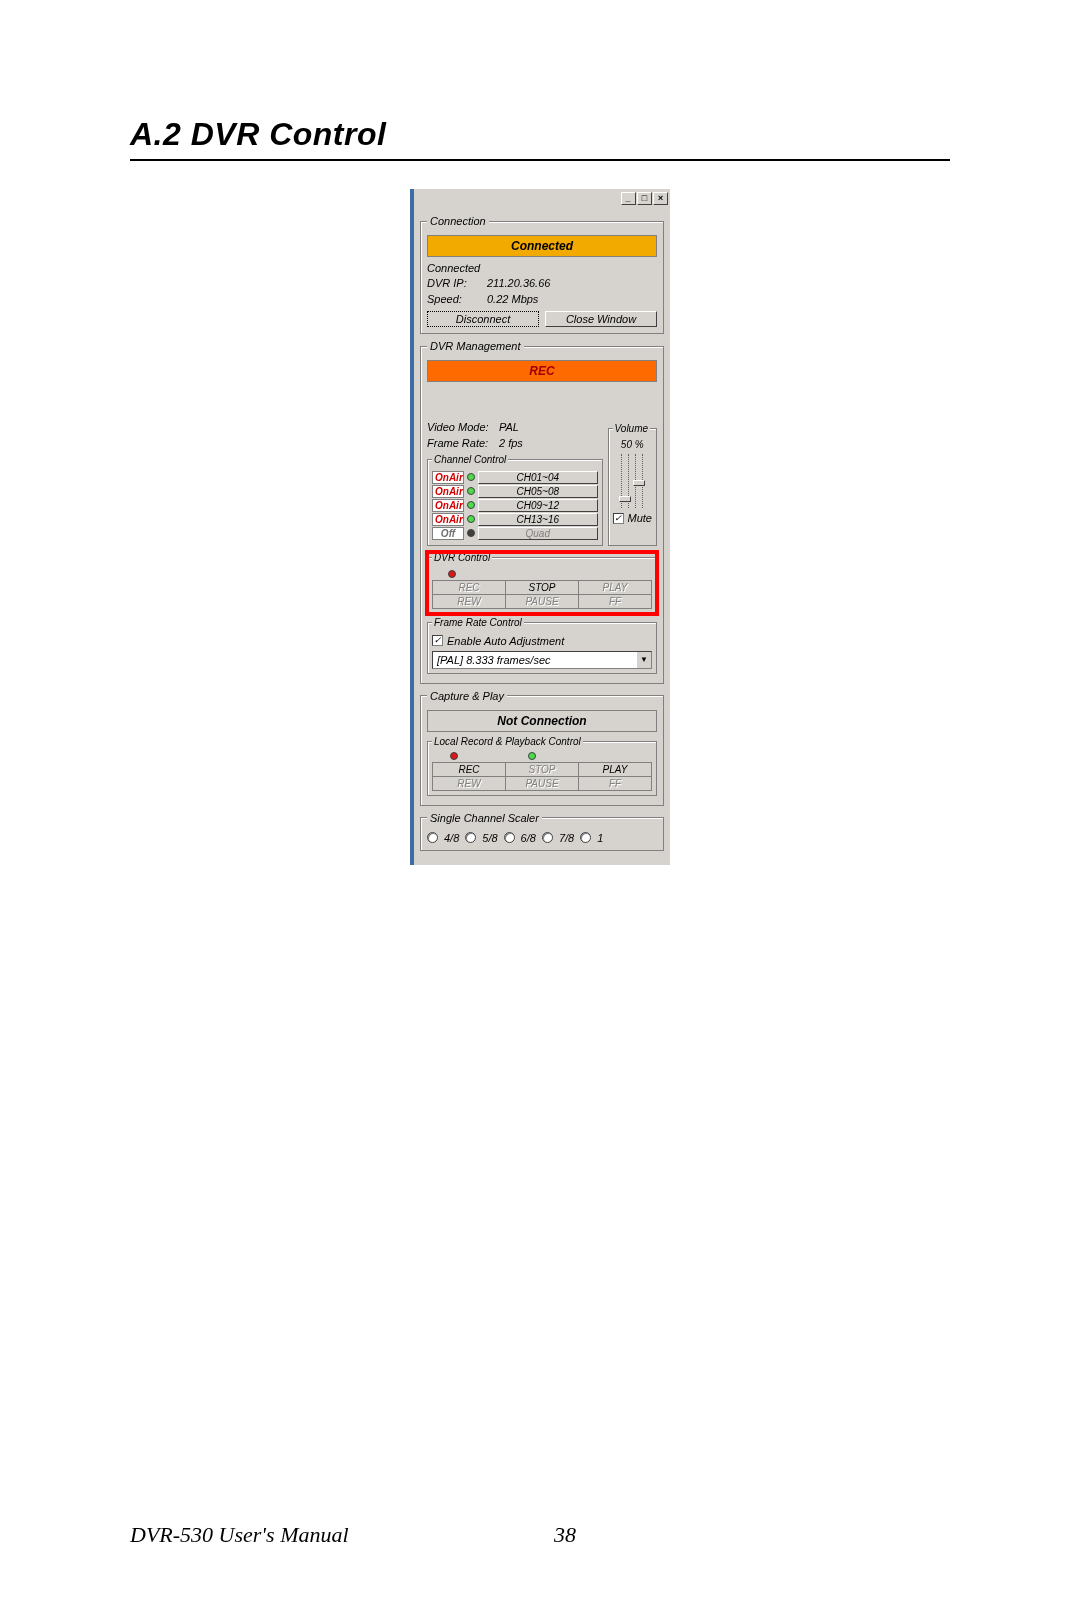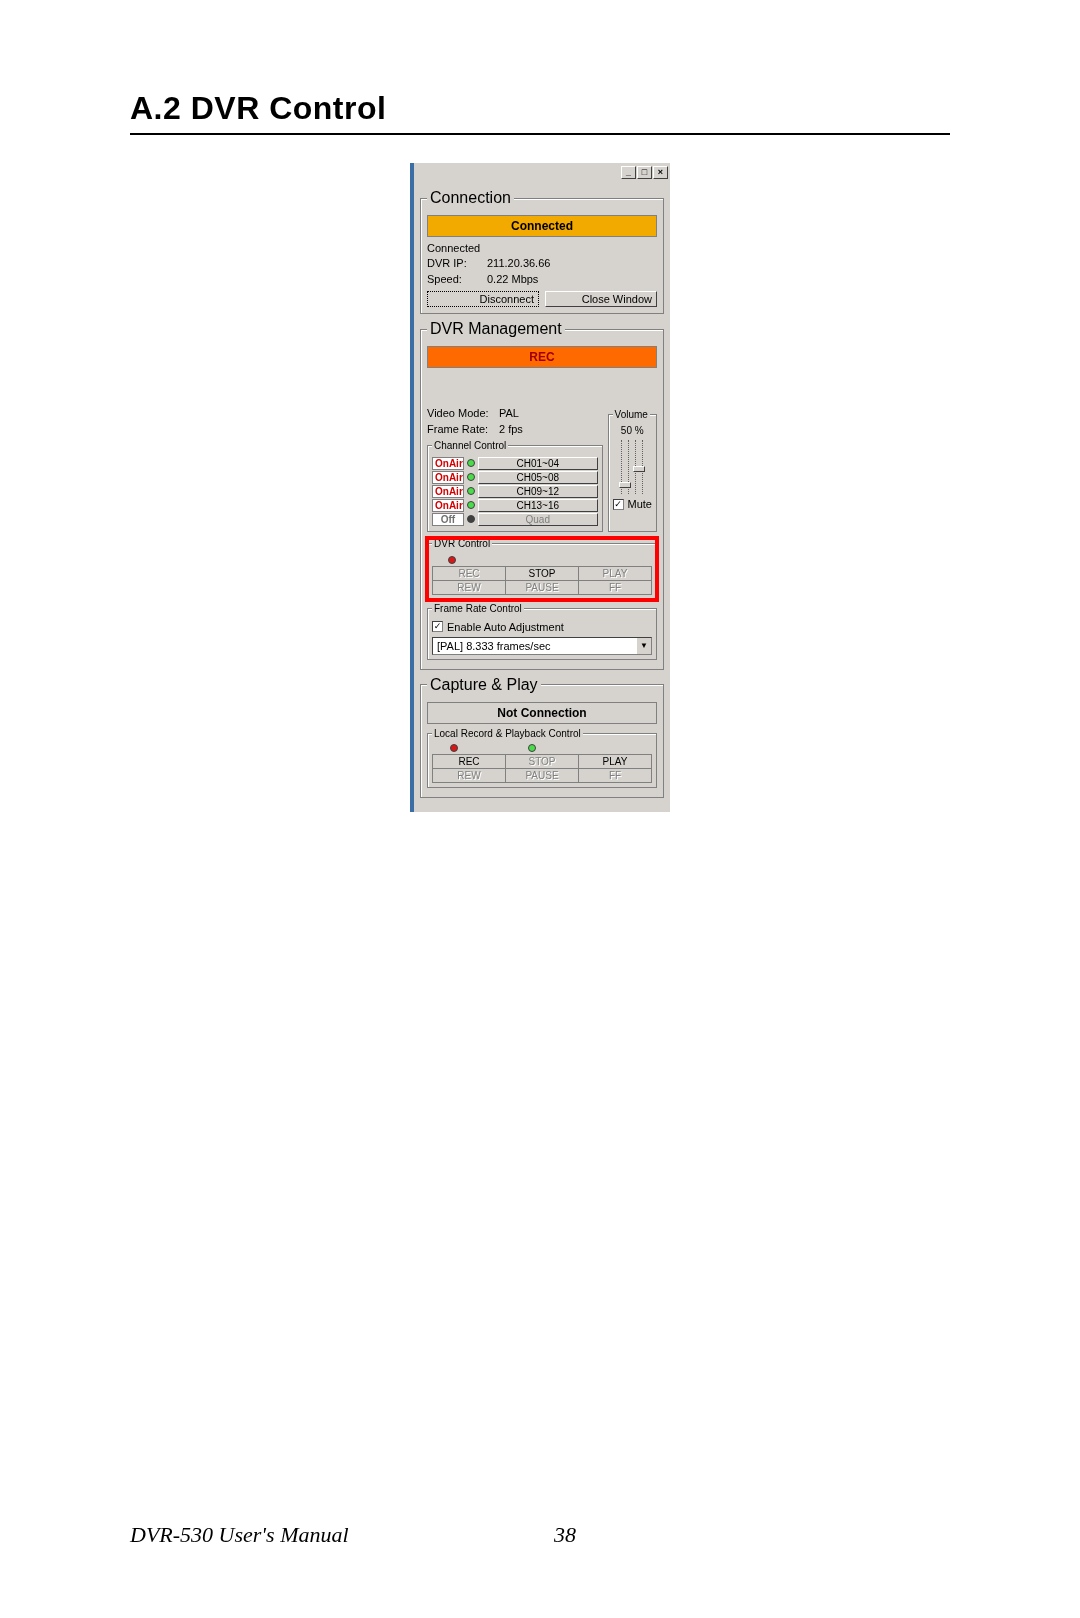--- a/index.html
+++ b/index.html
@@ -6,21 +6,22 @@
   body {
     margin: 0;
     background: #fff;
     font-family: "Times New Roman", Times, serif;
     color: #000;
     width: 1080px;
     height: 1618px;
     position: relative;
   }
   .page {
-    padding: 90px 130px 60px 130px;
+    padding: 116px 130px 60px 130px;
+    font-style: italic;
   }
   h2.section {
     font-family: Arial, Helvetica, sans-serif;
     font-weight: bold;
     font-size: 32px;
     margin: 0 0 6px 0;
     letter-spacing: 0.5px;
   }
   .rule {
     border: none;
@@ -88,21 +89,21 @@
     padding: 8px 6px 6px 6px;
     position: relative;
   }
   
   fieldset.grp {
     border: 1px solid #808080;
     border-radius: 0;
     box-shadow: inset 1px 1px 0 #fff;
   }
   fieldset.grp > legend {
-    font-size: 16px;
+    font-size: 11px;
     padding: 0 3px;
     background: #d6d3ce;
   }
 
   .banner {
     text-align: center;
     font-weight: bold;
     font-size: 12px;
     padding: 3px 0;
     border: 1px solid #808080;
@@ -123,21 +124,21 @@
     border-right-color: #404040;
     border-bottom-color: #404040;
     font-size: 11px;
     padding: 1px 4px;
     text-align: center;
     font-family: "MS Sans Serif", Tahoma, sans-serif;
     color: #000;
   }
   .btn.dotted { border: 1px dotted #000; background: #d6d3ce; }
   .btn-row { display: flex; gap: 6px; margin-top: 4px; flex-wrap: wrap;}
-  .btn-row .btn { flex: 1; white-space: nowrap; text-align: right; }
+  .btn-row .btn { flex: 1; white-space: nowrap; }
 
   .two-col { display: flex; gap: 5px; margin-top: 38px; }
   .two-col .left { flex: 1; }
   .two-col .vol {
     width: 39px;
   }
 
   .channel-line {
     display: flex; align-items: center; gap: 3px;
     margin: 1px 0;
@@ -396,20 +397,35 @@
             <div class="cell enabled">REC</div>
             <div class="cell disabled">STOP</div>
             <div class="cell enabled">PLAY</div>
             <div class="cell disabled">REW</div>
             <div class="cell disabled">PAUSE</div>
             <div class="cell disabled">FF</div>
           </div>
         </fieldset>
       </fieldset>
 
+      <fieldset class="grp">
+        <legend>Single Channel Scaler</legend>
+        <div class="radio-row">
+          <span class="radio"></span>
+            <span>4/8</span>
+          <span class="radio"></span>
+            <span>5/8</span>
+          <span class="radio"></span>
+            <span>6/8</span>
+          <span class="radio"></span>
+            <span>7/8</span>
+          <span class="radio"></span>
+            <span>1</span>
+        </div>
+      </fieldset>
 
     </div>
   </div>
 </div>
 
 <div class="footer">
   <span>DVR-530 User's Manual</span>
   <span class="pg">38</span>
 </div>
 

